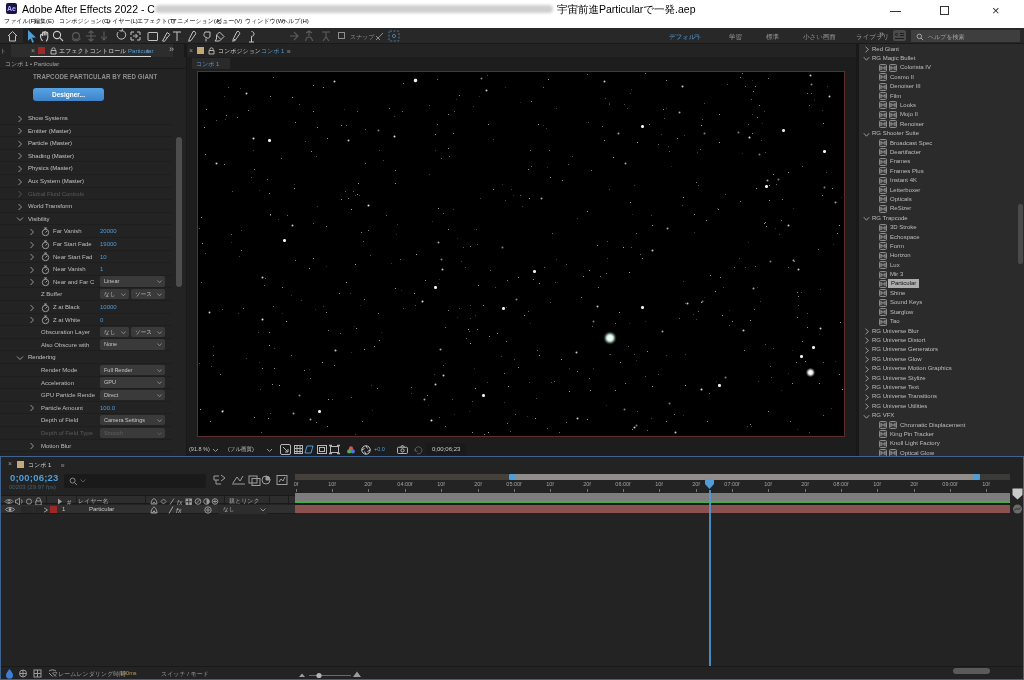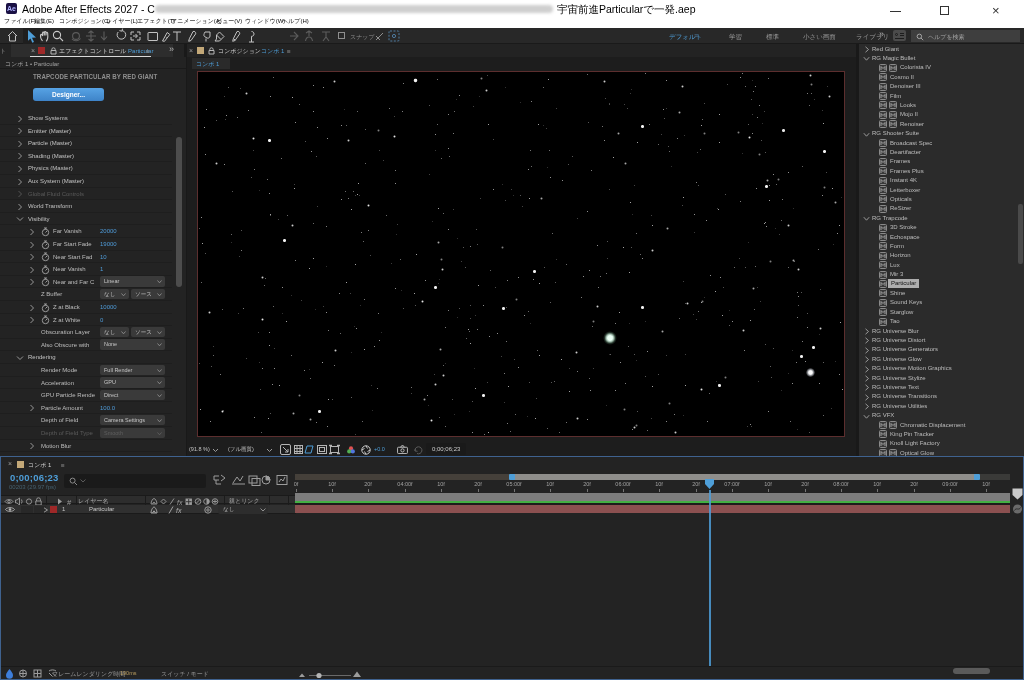--- a/index.html
+++ b/index.html
@@ -4,21 +4,21 @@
 html,body{width:1024px;height:680px;overflow:hidden;background:#1d1d1d;
 font-family:"Liberation Sans",sans-serif;-webkit-font-smoothing:antialiased;}
 .abs{position:absolute;}
 .stars{position:absolute;left:0;top:0;width:1px;height:1px;background:transparent;border-radius:50%;box-shadow:115px 13px 0 0 rgba(255,255,255,0.75),282px 126px 0 0 rgba(255,255,255,0.35),143px 53px 0 0 rgba(255,255,255,0.75),559px 45px 0 0 rgba(255,255,255,0.65),433px 17px 0 0 rgba(255,255,255,0.25),96px 112px 0 0 rgba(255,255,255,0.35),518px 309px 0 0 rgba(255,255,255,0.25),575px 102px 0 0 rgba(255,255,255,0.75),559px 215px 0 0 rgba(255,255,255,0.35),460px 302px 0 0 rgba(255,255,255,0.45),7px 82px 0 0 rgba(255,255,255,0.75),433px 175px 0 0 rgba(255,255,255,0.45),160px 111px 0 0 rgba(255,255,255,0.85),345px 53px 0 0 rgba(255,255,255,0.25),390px 50px 0 0 rgba(255,255,255,0.45),353px 310px 0 0 rgba(255,255,255,0.45),45px 236px 0 0 rgba(255,255,255,0.65),128px 194px 0 0 rgba(255,255,255,0.25),566px 151px 0 0 rgba(255,255,255,0.85),644px 317px 0 0 rgba(255,255,255,0.85),371px 296px 0 0 rgba(255,255,255,0.35),72px 24px 0 0 rgba(255,255,255,0.75),234px 149px 0 0 rgba(255,255,255,0.25),239px 52px 0 0 rgba(255,255,255,0.55),285px 233px 0 0 rgba(255,255,255,0.75),374px 84px 0 0 rgba(255,255,255,0.45),364px 108px 0 0 rgba(255,255,255,0.75),274px 360px 0 0 rgba(255,255,255,0.75),74px 312px 0 0 rgba(255,255,255,0.75),176px 274px 0 0 rgba(255,255,255,0.75),251px 84px 0 0 rgba(255,255,255,0.55),389px 139px 0 0 rgba(255,255,255,0.75),571px 113px 0 0 rgba(255,255,255,0.75),333px 29px 0 0 rgba(255,255,255,0.35),33px 162px 0 0 rgba(255,255,255,0.55),275px 34px 0 0 rgba(255,255,255,0.35),581px 162px 0 0 rgba(255,255,255,0.35),512px 203px 0 0 rgba(255,255,255,0.75),470px 74px 0 0 rgba(255,255,255,0.45),143px 127px 0 0 rgba(255,255,255,0.75),575px 276px 0 0 rgba(255,255,255,0.45),599px 220px 0 0 rgba(255,255,255,0.65),409px 186px 0 0 rgba(255,255,255,0.35),142px 261px 0 0 rgba(255,255,255,0.55),94px 25px 0 0 rgba(255,255,255,0.85),113px 79px 0 0 rgba(255,255,255,0.75),164px 349px 0 0 rgba(255,255,255,0.55),611px 33px 0 0 rgba(255,255,255,0.55),391px 306px 0 0 rgba(255,255,255,0.55),542px 129px 0 0 rgba(255,255,255,0.65),12px 349px 0 0 rgba(255,255,255,0.75),118px 350px 0 0 rgba(255,255,255,0.65),274px 329px 0 0 rgba(255,255,255,0.45),115px 151px 0 0 rgba(255,255,255,0.55),162px 233px 0 0 rgba(255,255,255,0.25),270px 257px 0 0 rgba(255,255,255,0.85),183px 260px 0 0 rgba(255,255,255,0.25),641px 153px 0 0 rgba(255,255,255,0.85),520px 312px 0 0 rgba(255,255,255,0.35),157px 192px 0 0 rgba(255,255,255,0.85),166px 277px 0 0 rgba(255,255,255,0.85),544px 1px 0 0 rgba(255,255,255,0.65),332px 251px 0 0 rgba(255,255,255,0.25),115px 186px 0 0 rgba(255,255,255,0.85),315px 123px 0 0 rgba(255,255,255,0.25),247px 291px 0 0 rgba(255,255,255,0.25),88px 249px 0 0 rgba(255,255,255,0.85),71px 273px 0 0 rgba(255,255,255,0.85),129px 66px 0 0 rgba(255,255,255,0.75),487px 282px 0 0 rgba(255,255,255,0.35),272px 271px 0 0 rgba(255,255,255,0.85),622px 217px 0 0 rgba(255,255,255,0.35),553px 354px 0 0 rgba(255,255,255,0.35),320px 205px 0 0 rgba(255,255,255,0.75),383px 225px 0 0 rgba(255,255,255,0.65),463px 62px 0 0 rgba(255,255,255,0.35),231px 33px 0 0 rgba(255,255,255,0.45),22px 302px 0 0 rgba(255,255,255,0.65),236px 302px 0 0 rgba(255,255,255,0.35),8px 37px 0 0 rgba(255,255,255,0.75),61px 118px 0 0 rgba(255,255,255,0.25),33px 170px 0 0 rgba(255,255,255,0.25),527px 122px 0 0 rgba(255,255,255,0.45),498px 110px 0 0 rgba(255,255,255,0.65),136px 293px 0 0 rgba(255,255,255,0.65),485px 125px 0 0 rgba(255,255,255,0.85),485px 209px 0 0 rgba(255,255,255,0.35),97px 50px 0 0 rgba(255,255,255,0.75),442px 182px 0 0 rgba(255,255,255,0.55),421px 240px 0 0 rgba(255,255,255,0.85),56px 345px 0 0 rgba(255,255,255,0.75),101px 32px 0 0 rgba(255,255,255,0.55),348px 56px 0 0 rgba(255,255,255,0.35),197px 98px 0 0 rgba(255,255,255,0.65),460px 72px 0 0 rgba(255,255,255,0.55),188px 143px 0 0 rgba(255,255,255,0.55),256px 39px 0 0 rgba(255,255,255,0.55),564px 51px 0 0 rgba(255,255,255,0.25),554px 8px 0 0 rgba(255,255,255,0.25),243px 86px 0 0 rgba(255,255,255,0.55),498px 247px 0 0 rgba(255,255,255,0.35),411px 31px 0 0 rgba(255,255,255,0.35),389px 2px 0 0 rgba(255,255,255,0.55),272px 233px 0 0 rgba(255,255,255,0.45),434px 357px 0 0 rgba(255,255,255,0.75),570px 339px 0 0 rgba(255,255,255,0.75),499px 80px 0 0 rgba(255,255,255,0.35),304px 112px 0 0 rgba(255,255,255,0.25),594px 278px 0 0 rgba(255,255,255,0.25),322px 30px 0 0 rgba(255,255,255,0.25),599px 245px 0 0 rgba(255,255,255,0.65),544px 81px 0 0 rgba(255,255,255,0.25),521px 42px 0 0 rgba(255,255,255,0.85),191px 36px 0 0 rgba(255,255,255,0.65),70px 346px 0 0 rgba(255,255,255,0.85),241px 207px 0 0 rgba(255,255,255,0.25),584px 127px 0 0 rgba(255,255,255,0.65),609px 21px 0 0 rgba(255,255,255,0.65),84px 215px 0 0 rgba(255,255,255,0.75),598px 290px 0 0 rgba(255,255,255,0.65),324px 134px 0 0 rgba(255,255,255,0.35),322px 123px 0 0 rgba(255,255,255,0.45),406px 68px 0 0 rgba(255,255,255,0.75),308px 235px 0 0 rgba(255,255,255,0.45),75px 5px 0 0 rgba(255,255,255,0.55),637px 289px 0 0 rgba(255,255,255,0.25),76px 276px 0 0 rgba(255,255,255,0.35),519px 136px 0 0 rgba(255,255,255,0.35),358px 36px 0 0 rgba(255,255,255,0.35),379px 146px 0 0 rgba(255,255,255,0.35),449px 279px 0 0 rgba(255,255,255,0.75),310px 314px 0 0 rgba(255,255,255,0.85),542px 5px 0 0 rgba(255,255,255,0.75),568px 154px 0 0 rgba(255,255,255,0.75),107px 69px 0 0 rgba(255,255,255,0.45),119px 55px 0 0 rgba(255,255,255,0.75),567px 80px 0 0 rgba(255,255,255,0.45),289px 310px 0 0 rgba(255,255,255,0.35),352px 105px 0 0 rgba(255,255,255,0.75),271px 259px 0 0 rgba(255,255,255,0.55),258px 27px 0 0 rgba(255,255,255,0.25),434px 142px 0 0 rgba(255,255,255,0.25),4px 171px 0 0 rgba(255,255,255,0.85),134px 327px 0 0 rgba(255,255,255,0.45),166px 227px 0 0 rgba(255,255,255,0.65),438px 288px 0 0 rgba(255,255,255,0.25),115px 39px 0 0 rgba(255,255,255,0.75),153px 280px 0 0 rgba(255,255,255,0.25),379px 299px 0 0 rgba(255,255,255,0.65),152px 221px 0 0 rgba(255,255,255,0.35),43px 158px 0 0 rgba(255,255,255,0.45),41px 184px 0 0 rgba(255,255,255,0.35),256px 342px 0 0 rgba(255,255,255,0.25),363px 287px 0 0 rgba(255,255,255,0.85),417px 318px 0 0 rgba(255,255,255,0.75),159px 122px 0 0 rgba(255,255,255,0.85),167px 91px 0 0 rgba(255,255,255,0.55),26px 92px 0 0 rgba(255,255,255,0.75),341px 211px 0 0 rgba(255,255,255,0.85),255px 137px 0 0 rgba(255,255,255,0.35),111px 196px 0 0 rgba(255,255,255,0.85),40px 241px 0 0 rgba(255,255,255,0.35),205px 236px 0 0 rgba(255,255,255,0.45),313px 117px 0 0 rgba(255,255,255,0.35),25px 338px 0 0 rgba(255,255,255,0.35),409px 169px 0 0 rgba(255,255,255,0.45),72px 143px 0 0 rgba(255,255,255,0.45),522px 205px 0 0 rgba(255,255,255,0.75),550px 170px 0 0 rgba(255,255,255,0.25),119px 134px 0 0 rgba(255,255,255,0.35),595px 136px 0 0 rgba(255,255,255,0.25),112px 306px 0 0 rgba(255,255,255,0.55),354px 161px 0 0 rgba(255,255,255,0.55),621px 262px 0 0 rgba(255,255,255,0.25),395px 296px 0 0 rgba(255,255,255,0.35),261px 23px 0 0 rgba(255,255,255,0.75),447px 1px 0 0 rgba(255,255,255,0.65),552px 352px 0 0 rgba(255,255,255,0.75),202px 187px 0 0 rgba(255,255,255,0.55),72px 341px 0 0 rgba(255,255,255,0.45),639px 161px 0 0 rgba(255,255,255,0.75),128px 154px 0 0 rgba(255,255,255,0.65),317px 342px 0 0 rgba(255,255,255,0.55),335px 207px 0 0 rgba(255,255,255,0.75),303px 284px 0 0 rgba(255,255,255,0.35),197px 216px 0 0 rgba(255,255,255,0.75),389px 347px 0 0 rgba(255,255,255,0.75),179px 316px 0 0 rgba(255,255,255,0.65),309px 208px 0 0 rgba(255,255,255,0.65),1px 156px 0 0 rgba(255,255,255,0.45),216px 221px 0 0 rgba(255,255,255,0.85),594px 311px 0 0 rgba(255,255,255,0.75),330px 239px 0 0 rgba(255,255,255,0.55),453px 346px 0 0 rgba(255,255,255,0.35),524px 243px 0 0 rgba(255,255,255,0.85),174px 338px 0 0 rgba(255,255,255,0.25),291px 264px 0 0 rgba(255,255,255,0.75),635px 172px 0 0 rgba(255,255,255,0.25),241px 345px 0 0 rgba(255,255,255,0.45),231px 102px 0 0 rgba(255,255,255,0.35),26px 24px 0 0 rgba(255,255,255,0.35),487px 313px 0 0 rgba(255,255,255,0.85),75px 234px 0 0 rgba(255,255,255,0.55),590px 100px 0 0 rgba(255,255,255,0.75),394px 254px 0 0 rgba(255,255,255,0.55),250px 76px 0 0 rgba(255,255,255,0.75),6px 55px 0 0 rgba(255,255,255,0.85),436px 113px 0 0 rgba(255,255,255,0.35),531px 238px 0 0 rgba(255,255,255,0.25),571px 128px 0 0 rgba(255,255,255,0.85),125px 234px 0 0 rgba(255,255,255,0.35),476px 342px 0 0 rgba(255,255,255,0.65),573px 305px 0 0 rgba(255,255,255,0.45),454px 314px 0 0 rgba(255,255,255,0.85),517px 219px 0 0 rgba(255,255,255,0.85),562px 229px 0 0 rgba(255,255,255,0.35),487px 231px 0 0 rgba(255,255,255,0.45),254px 327px 0 0 rgba(255,255,255,0.45),534px 249px 0 0 rgba(255,255,255,0.75),245px 141px 0 0 rgba(255,255,255,0.55),80px 147px 0 0 rgba(255,255,255,0.35),279px 172px 0 0 rgba(255,255,255,0.45),554px 42px 0 0 rgba(255,255,255,0.35),155px 119px 0 0 rgba(255,255,255,0.55),157px 362px 0 0 rgba(255,255,255,0.35),66px 213px 0 0 rgba(255,255,255,0.55),339px 278px 0 0 rgba(255,255,255,0.55),426px 32px 0 0 rgba(255,255,255,0.35),431px 200px 0 0 rgba(255,255,255,0.85),599px 357px 0 0 rgba(255,255,255,0.25),590px 195px 0 0 rgba(255,255,255,0.55),7px 181px 0 0 rgba(255,255,255,0.45),400px 215px 0 0 rgba(255,255,255,0.65),560px 309px 0 0 rgba(255,255,255,0.35),500px 113px 0 0 rgba(255,255,255,0.45),447px 249px 0 0 rgba(255,255,255,0.25),399px 173px 0 0 rgba(255,255,255,0.75),415px 85px 0 0 rgba(255,255,255,0.85),479px 66px 0 0 rgba(255,255,255,0.65),547px 14px 0 0 rgba(255,255,255,0.55),607px 289px 0 0 rgba(255,255,255,0.75),28px 43px 0 0 rgba(255,255,255,0.75),439px 70px 0 0 rgba(255,255,255,0.85),473px 94px 0 0 rgba(255,255,255,0.25),267px 195px 0 0 rgba(255,255,255,0.45),217px 233px 0 0 rgba(255,255,255,0.45),346px 195px 0 0 rgba(255,255,255,0.45),432px 130px 0 0 rgba(255,255,255,0.85),84px 241px 0 0 rgba(255,255,255,0.25),553px 27px 0 0 rgba(255,255,255,0.45),230px 333px 0 0 rgba(255,255,255,0.25),42px 16px 0 0 rgba(255,255,255,0.35),205px 11px 0 0 rgba(255,255,255,0.65),157px 123px 0 0 rgba(255,255,255,0.35),485px 343px 0 0 rgba(255,255,255,0.25),578px 112px 0 0 rgba(255,255,255,0.55),263px 189px 0 0 rgba(255,255,255,0.35),621px 311px 0 0 rgba(255,255,255,0.75),118px 84px 0 0 rgba(255,255,255,0.45),111px 297px 0 0 rgba(255,255,255,0.25),320px 295px 0 0 rgba(255,255,255,0.75),385px 204px 0 0 rgba(255,255,255,0.75),204px 39px 0 0 rgba(255,255,255,0.65),643px 125px 0 0 rgba(255,255,255,0.25),309px 351px 0 0 rgba(255,255,255,0.65),124px 290px 0 0 rgba(255,255,255,0.85),43px 178px 0 0 rgba(255,255,255,0.65),439px 339px 0 0 rgba(255,255,255,0.45),71px 260px 0 0 rgba(255,255,255,0.75),350px 7px 0 0 rgba(255,255,255,0.85),431px 251px 0 0 rgba(255,255,255,0.25),444px 186px 0 0 rgba(255,255,255,0.75),471px 79px 0 0 rgba(255,255,255,0.55),181px 268px 0 0 rgba(255,255,255,0.75),277px 316px 0 0 rgba(255,255,255,0.85),552px 248px 0 0 rgba(255,255,255,0.55),447px 304px 0 0 rgba(255,255,255,0.45),331px 126px 0 0 rgba(255,255,255,0.85),89px 143px 0 0 rgba(255,255,255,0.55),250px 238px 0 0 rgba(255,255,255,0.65),625px 343px 0 0 rgba(255,255,255,0.55),345px 15px 0 0 rgba(255,255,255,0.55),333px 94px 0 0 rgba(255,255,255,0.55),218px 182px 0 0 rgba(255,255,255,0.85),265px 175px 0 0 rgba(255,255,255,0.45),611px 360px 0 0 rgba(255,255,255,0.45),570px 6px 0 0 rgba(255,255,255,0.65),196px 44px 0 0 rgba(255,255,255,0.35),417px 251px 0 0 rgba(255,255,255,0.65),247px 354px 0 0 rgba(255,255,255,0.55),503px 230px 0 0 rgba(255,255,255,0.85),18px 48px 0 0 rgba(255,255,255,0.45),227px 208px 0 0 rgba(255,255,255,0.75),250px 157px 0 0 rgba(255,255,255,0.75),596px 189px 0 0 rgba(255,255,255,0.55),567px 272px 0 0 rgba(255,255,255,0.45),436px 282px 0 0 rgba(255,255,255,0.45),361px 360px 0 0 rgba(255,255,255,0.55),278px 157px 0 0 rgba(255,255,255,0.45),237px 62px 0 0 rgba(255,255,255,0.75),198px 162px 0 0 rgba(255,255,255,0.25),549px 354px 0 0 rgba(255,255,255,0.35),197px 111px 0 0 rgba(255,255,255,0.75),496px 142px 0 0 rgba(255,255,255,0.75),604px 269px 0 0 rgba(255,255,255,0.65),290px 52px 0 0 rgba(255,255,255,0.85),199px 152px 0 0 rgba(255,255,255,0.35),370px 92px 0 0 rgba(255,255,255,0.45),15px 274px 0 0 rgba(255,255,255,0.35),281px 24px 0 0 rgba(255,255,255,0.25),567px 150px 0 0 rgba(255,255,255,0.75),130px 327px 0 0 rgba(255,255,255,0.85),503px 53px 0 0 rgba(255,255,255,0.85),13px 294px 0 0 rgba(255,255,255,0.45),481px 246px 0 0 rgba(255,255,255,0.55),349px 95px 0 0 rgba(255,255,255,0.25),259px 245px 0 0 rgba(255,255,255,0.25),67px 206px 0 0 rgba(255,255,255,0.55),76px 296px 0 0 rgba(255,255,255,0.75),55px 78px 0 0 rgba(255,255,255,0.35),577px 156px 0 0 rgba(255,255,255,0.25),255px 61px 0 0 rgba(255,255,255,0.65),427px 311px 0 0 rgba(255,255,255,0.65),634px 116px 0 0 rgba(255,255,255,0.85),536px 195px 0 0 rgba(255,255,255,0.55),454px 153px 0 0 rgba(255,255,255,0.85),603px 220px 0 0 rgba(255,255,255,0.45),583px 318px 0 0 rgba(255,255,255,0.25),625px 51px 0 0 rgba(255,255,255,0.85),213px 321px 0 0 rgba(255,255,255,0.35),271px 339px 0 0 rgba(255,255,255,0.25),161px 123px 0 0 rgba(255,255,255,0.35),566px 39px 0 0 rgba(255,255,255,0.35),3px 210px 0 0 rgba(255,255,255,0.55),609px 241px 0 0 rgba(255,255,255,0.45),34px 119px 0 0 rgba(255,255,255,0.45),290px 360px 0 0 rgba(255,255,255,0.85),465px 37px 0 0 rgba(255,255,255,0.75),240px 136px 0 0 rgba(255,255,255,0.85),641px 302px 0 0 rgba(255,255,255,0.75),203px 218px 0 0 rgba(255,255,255,0.25),558px 116px 0 0 rgba(255,255,255,0.75),153px 137px 0 0 rgba(255,255,255,0.85),146px 37px 0 0 rgba(255,255,255,0.25),170px 158px 0 0 rgba(255,255,255,0.65),583px 148px 0 0 rgba(255,255,255,0.55),128px 240px 0 0 rgba(255,255,255,0.75),312px 359px 0 0 rgba(255,255,255,0.55),279px 257px 0 0 rgba(255,255,255,0.65),506px 225px 0 0 rgba(255,255,255,0.25),613px 21px 0 0 rgba(255,255,255,0.55),331px 310px 0 0 rgba(255,255,255,0.45),27px 47px 0 0 rgba(255,255,255,0.35),590px 301px 0 0 rgba(255,255,255,0.25),276px 296px 0 0 rgba(255,255,255,0.25),180px 241px 0 0 rgba(255,255,255,0.65),453px 143px 0 0 rgba(255,255,255,0.35),600px 224px 0 0 rgba(255,255,255,0.75),504px 47px 0 0 rgba(255,255,255,0.55),357px 210px 0 0 rgba(255,255,255,0.45),329px 344px 0 0 rgba(255,255,255,0.25),165px 169px 0 0 rgba(255,255,255,0.55),508px 148px 0 0 rgba(255,255,255,0.75),411px 282px 0 0 rgba(255,255,255,0.25),466px 46px 0 0 rgba(255,255,255,0.45),259px 166px 0 0 rgba(255,255,255,0.25),414px 264px 0 0 rgba(255,255,255,0.85),2px 337px 0 0 rgba(255,255,255,0.85),556px 237px 0 0 rgba(255,255,255,0.55),56px 97px 0 0 rgba(255,255,255,0.65),371px 319px 0 0 rgba(255,255,255,0.85),511px 321px 0 0 rgba(255,255,255,0.55),53px 105px 0 0 rgba(255,255,255,0.45),563px 68px 0 0 rgba(255,255,255,0.45),449px 358px 0 0 rgba(255,255,255,0.55),125px 15px 0 0 rgba(255,255,255,0.75),624px 123px 0 0 rgba(255,255,255,0.75),163px 160px 0 0 rgba(255,255,255,0.65),15px 283px 0 0 rgba(255,255,255,0.55),96px 116px 0 0 rgba(255,255,255,0.85),117px 237px 0 0 rgba(255,255,255,0.25),158px 256px 0 0 rgba(255,255,255,0.75),299px 261px 0 0 rgba(255,255,255,0.75),280px 213px 0 0 rgba(255,255,255,0.85),495px 242px 0 0 rgba(255,255,255,0.35),468px 283px 0 0 rgba(255,255,255,0.35),393px 98px 0 0 rgba(255,255,255,0.65),521px 70px 0 0 rgba(255,255,255,0.85),72px 142px 0 0 rgba(255,255,255,0.85),425px 175px 0 0 rgba(255,255,255,0.85),520px 137px 0 0 rgba(255,255,255,0.85),3px 145px 0 0 rgba(255,255,255,0.75),306px 301px 0 0 rgba(255,255,255,0.65),502px 77px 0 0 rgba(255,255,255,0.55),552px 248px 0 0 rgba(255,255,255,0.45),341px 283px 0 0 rgba(255,255,255,0.85),557px 194px 0 0 rgba(255,255,255,0.55),330px 97px 0 0 rgba(255,255,255,0.75),245px 293px 0 0 rgba(255,255,255,0.55),240px 211px 0 0 rgba(255,255,255,0.25),326px 243px 0 0 rgba(255,255,255,0.75),391px 198px 0 0 rgba(255,255,255,0.75),156px 254px 0 0 rgba(255,255,255,0.25),130px 258px 0 0 rgba(255,255,255,0.65),340px 52px 0 0 rgba(255,255,255,0.85),451px 52px 0 0 rgba(255,255,255,0.65),468px 8px 0 0 rgba(255,255,255,0.75),148px 210px 0 0 rgba(255,255,255,0.85),159px 39px 0 0 rgba(255,255,255,0.55),272px 174px 0 0 rgba(255,255,255,0.65),408px 333px 0 0 rgba(255,255,255,0.25),337px 346px 0 0 rgba(255,255,255,0.85),547px 195px 0 0 rgba(255,255,255,0.45),642px 250px 0 0 rgba(255,255,255,0.85),555px 19px 0 0 rgba(255,255,255,0.65),71px 121px 0 0 rgba(255,255,255,0.75),295px 117px 0 0 rgba(255,255,255,0.75),93px 223px 0 0 rgba(255,255,255,0.25),103px 228px 0 0 rgba(255,255,255,0.35),307px 15px 0 0 rgba(255,255,255,0.25),333px 29px 0 0 rgba(255,255,255,0.45),368px 192px 0 0 rgba(255,255,255,0.55),150px 126px 0 0 rgba(255,255,255,0.65),422px 290px 0 0 rgba(255,255,255,0.75),185px 88px 0 0 rgba(255,255,255,0.35),81px 313px 0 0 rgba(255,255,255,0.85),392px 318px 0 0 rgba(255,255,255,0.75),247px 255px 0 0 rgba(255,255,255,0.65),147px 119px 0 0 rgba(255,255,255,0.55),261px 236px 0 0 rgba(255,255,255,0.45),11px 240px 0 0.5px rgba(255,255,255,0.8),561px 82px 0 0.5px rgba(255,255,255,0.5),454px 178px 0 0.5px rgba(255,255,255,0.8),436px 355px 0 0.5px rgba(255,255,255,0.8),469px 156px 0 0.5px rgba(255,255,255,0.65),395px 249px 0 0.5px rgba(255,255,255,0.5),244px 197px 0 0.5px rgba(255,255,255,0.8),590px 153px 0 0.5px rgba(255,255,255,0.8),24px 339px 0 0.5px rgba(255,255,255,0.9),283px 6px 0 0.5px rgba(255,255,255,0.5),622px 256px 0 0.5px rgba(255,255,255,0.8),237px 312px 0 0.5px rgba(255,255,255,0.8),226px 327px 0 0.5px rgba(255,255,255,0.65),637px 130px 0 0.5px rgba(255,255,255,0.65),101px 323px 0 0.5px rgba(255,255,255,0.5),318px 227px 0 0.5px rgba(255,255,255,0.5),595px 188px 0 0.5px rgba(255,255,255,0.65),94px 153px 0 0.5px rgba(255,255,255,0.8),427px 91px 0 0.5px rgba(255,255,255,0.65),137px 278px 0 0.5px rgba(255,255,255,0.8),545px 258px 0 0.5px rgba(255,255,255,0.8),170px 133px 0 0.5px rgba(255,255,255,0.9),304px 175px 0 0.5px rgba(255,255,255,0.5),481px 40px 0 0.5px rgba(255,255,255,0.65),233px 348px 0 0.5px rgba(255,255,255,0.9),572px 189px 0 0.5px rgba(255,255,255,0.5),406px 9px 0 0.5px rgba(255,255,255,0.8),551px 65px 0 0.5px rgba(255,255,255,0.9),379px 346px 0 0.5px rgba(255,255,255,0.8),600px 197px 0 0.5px rgba(255,255,255,0.8),112px 347px 0 0.5px rgba(255,255,255,0.65),484px 14px 0 0.5px rgba(255,255,255,0.8),626px 115px 0 0.5px rgba(255,255,255,0.5),477px 360px 0 0.5px rgba(255,255,255,0.8),420px 61px 0 0.5px rgba(255,255,255,0.65),48px 21px 0 0.5px rgba(255,255,255,0.8),506px 61px 0 0.5px rgba(255,255,255,0.5),242px 277px 0 0.5px rgba(255,255,255,0.65),399px 234px 0 0.5px rgba(255,255,255,0.8),555px 216px 0 0.5px rgba(255,255,255,0.65),426px 337px 0 0.5px rgba(255,255,255,0.5),503px 317px 0 0.5px rgba(255,255,255,0.9),288px 18px 0 0.5px rgba(255,255,255,0.8),224px 229px 0 0.5px rgba(255,255,255,0.9),243px 187px 0 0.5px rgba(255,255,255,0.5),378px 280px 0 0.5px rgba(255,255,255,0.8),64px 205px 0 0.5px rgba(255,255,255,0.8),196px 64px 0 0.5px rgba(255,255,255,0.9),95px 341px 0 0.5px rgba(255,255,255,0.65),613px 12px 0 0.5px rgba(255,255,255,0.5),343px 126px 0 0.5px rgba(255,255,255,0.65),580px 107px 0 0.5px rgba(255,255,255,0.5),569px 108px 0 0.5px rgba(255,255,255,0.65),240px 170px 0 0.5px rgba(255,255,255,0.65),612px 3px 0 0.5px rgba(255,255,255,0.8),150px 68px 0 0.5px rgba(255,255,255,0.8),180px 58px 0 0.5px rgba(255,255,255,0.5),136px 9px 0 0.5px rgba(255,255,255,0.8),245px 303px 0 0.5px rgba(255,255,255,0.8),18px 91px 0 0.5px rgba(255,255,255,0.8),55px 66px 0 0.5px rgba(255,255,255,0.9),540px 60px 0 0.5px rgba(255,255,255,0.5),489px 231px 0 0.5px rgba(255,255,255,0.8),527px 305px 0 0.5px rgba(255,255,255,0.5),464px 259px 0 0.5px rgba(255,255,255,0.65),631px 24px 0 0.5px rgba(255,255,255,0.8),471px 331px 0 0.5px rgba(255,255,255,0.5),64px 247px 0 0.5px rgba(255,255,255,0.9),438px 353px 0 0.5px rgba(255,255,255,0.5),504px 229px 0 0.5px rgba(255,255,255,0.5),86px 168px 0.5px 1px rgba(255,255,255,0.95),626px 79px 0.5px 1px rgba(255,255,255,0.95),71px 68px 0.5px 1px rgba(255,255,255,0.95),285px 323px 0.5px 1px rgba(255,255,255,0.95),603px 284px 0.5px 1px rgba(255,255,255,0.95),336px 199px 0.5px 1px rgba(255,255,255,0.95),615px 275px 0.5px 1px rgba(255,255,255,0.95),305px 236px 0.5px 1px rgba(255,255,255,0.95),521px 313px 0.5px 1px rgba(255,255,255,0.95),444px 54px 0.5px 1px rgba(255,255,255,0.95),121px 339px 0.5px 1px rgba(255,255,255,0.95),568px 114px 0.5px 1px rgba(255,255,255,0.95),444px 235px 0.5px 1px rgba(255,255,255,0.95),237px 215px 0.5px 1px rgba(255,255,255,0.95),332px 78px 0 0 rgba(255,255,255,0.6),50px 38px 0 0 rgba(255,255,255,0.7),97px 188px 0 0 rgba(255,255,255,0.7),60px 260px 0 0 rgba(255,255,255,0.4),39px 45px 0 0 rgba(255,255,255,0.6),429px 36px 0 0 rgba(255,255,255,0.4),93px 283px 0 0 rgba(255,255,255,0.6),61px 290px 0 0 rgba(255,255,255,0.3),229px 323px 0 0 rgba(255,255,255,0.7),64px 296px 0 0 rgba(255,255,255,0.7),407px 26px 0 0 rgba(255,255,255,0.4),48px 286px 0 0 rgba(255,255,255,0.4),297px 215px 0 0 rgba(255,255,255,0.4),554px 61px 0 0 rgba(255,255,255,0.7),316px 287px 0 0 rgba(255,255,255,0.4),106px 298px 0 0 rgba(255,255,255,0.7),193px 191px 0 0 rgba(255,255,255,0.3),561px 33px 0 0 rgba(255,255,255,0.7),62px 317px 0 0 rgba(255,255,255,0.4),509px 349px 0 0 rgba(255,255,255,0.7),438px 161px 0 0 rgba(255,255,255,0.6),600px 233px 0 0 rgba(255,255,255,0.5),307px 128px 0 0 rgba(255,255,255,0.4),250px 42px 0 0 rgba(255,255,255,0.7),308px 269px 0 0 rgba(255,255,255,0.6),352px 230px 0 0 rgba(255,255,255,0.5),624px 38px 0 0 rgba(255,255,255,0.3),525px 215px 0 0 rgba(255,255,255,0.4),351px 78px 0 0 rgba(255,255,255,0.6),432px 21px 0 0 rgba(255,255,255,0.3),572px 294px 0 0 rgba(255,255,255,0.5),349px 356px 0 0 rgba(255,255,255,0.5),609px 255px 0 0 rgba(255,255,255,0.7),468px 36px 0 0 rgba(255,255,255,0.3),277px 243px 0 0 rgba(255,255,255,0.3),63px 360px 0 0 rgba(255,255,255,0.5),592px 349px 0 0 rgba(255,255,255,0.6),292px 198px 0 0 rgba(255,255,255,0.5),24px 237px 0 0 rgba(255,255,255,0.5),173px 313px 0 0 rgba(255,255,255,0.3),506px 31px 0 0 rgba(255,255,255,0.4),295px 67px 0 0 rgba(255,255,255,0.4),408px 201px 0 0 rgba(255,255,255,0.6),83px 86px 0 0 rgba(255,255,255,0.6),412px 282px 0 0 rgba(255,255,255,0.5),141px 221px 0 0 rgba(255,255,255,0.7),286px 362px 0 0 rgba(255,255,255,0.6),368px 350px 0 0 rgba(255,255,255,0.6),237px 78px 0 0 rgba(255,255,255,0.3),181px 78px 0 0 rgba(255,255,255,0.4),239px 7px 0 0 rgba(255,255,255,0.6),604px 94px 0 0 rgba(255,255,255,0.5),289px 3px 0 0 rgba(255,255,255,0.4),430px 274px 0 0 rgba(255,255,255,0.5),625px 290px 0 0 rgba(255,255,255,0.5),129px 354px 0 0 rgba(255,255,255,0.7),633px 336px 0 0 rgba(255,255,255,0.3),468px 349px 0 0 rgba(255,255,255,0.7),402px 204px 0 0 rgba(255,255,255,0.6),404px 54px 0 0 rgba(255,255,255,0.6),411px 32px 0 0 rgba(255,255,255,0.4),69px 107px 0 0 rgba(255,255,255,0.6),167px 57px 0 0 rgba(255,255,255,0.5),616px 27px 0 0 rgba(255,255,255,0.3),1px 291px 0 0 rgba(255,255,255,0.4),550px 52px 0 0 rgba(255,255,255,0.5),629px 14px 0 0 rgba(255,255,255,0.3),213px 315px 0 0 rgba(255,255,255,0.6),153px 325px 0 0 rgba(255,255,255,0.5),356px 309px 0 0 rgba(255,255,255,0.5),486px 63px 0 0 rgba(255,255,255,0.3),500px 239px 0 0 rgba(255,255,255,0.6),496px 160px 0 0 rgba(255,255,255,0.3),148px 53px 0 0 rgba(255,255,255,0.5),272px 246px 0 0 rgba(255,255,255,0.4),529px 12px 0 0 rgba(255,255,255,0.4),541px 186px 0 0 rgba(255,255,255,0.4),557px 14px 0 0 rgba(255,255,255,0.7),306px 330px 0 0 rgba(255,255,255,0.3),268px 266px 0 0 rgba(255,255,255,0.5),172px 183px 0 0 rgba(255,255,255,0.4),546px 278px 0 0 rgba(255,255,255,0.7),338px 326px 0 0 rgba(255,255,255,0.4),628px 100px 0 0 rgba(255,255,255,0.4),411px 117px 0 0 rgba(255,255,255,0.4),531px 253px 0 0 rgba(255,255,255,0.5),30px 15px 0 0 rgba(255,255,255,0.5),484px 133px 0 0 rgba(255,255,255,0.4),620px 177px 0 0 rgba(255,255,255,0.6),358px 187px 0 0 rgba(255,255,255,0.3),217px 8px 0.5px 1.2px rgba(255,255,255,0.95),585px 58px 0.5px 1px rgba(255,255,255,0.9);}
 
 </style></head><body>
 <div class="abs" style="left:0;top:0;width:1024px;height:680px;">
 
 <div class="abs" style="left:0;top:0;width:1024px;height:28px;background:#fff;">
  <div class="abs" style="left:6px;top:3px;width:11px;height:11px;background:#1a1144;border-radius:2px;color:#b0b4ff;font-size:7px;font-weight:bold;text-align:center;line-height:11px;">Ae</div>
- <div class="abs" style="left:22px;top:2.5px;font-size:10.5px;color:#000;white-space:nowrap;">Adobe After Effects 2027 - C</div>
+ <div class="abs" style="left:22px;top:2.5px;font-size:10.5px;color:#000;white-space:nowrap;">Adobe After Effects 2022 - C</div>
  <div class="abs" style="left:155px;top:5px;width:398px;height:8px;background:#cfcfcf;filter:blur(1.5px);border-radius:4px;"></div>
  <div class="abs" style="left:557px;top:2.5px;font-size:10.5px;color:#000;white-space:nowrap;">宇宙前進Particularで一発.aep</div>
  <div class="abs" style="left:890px;top:11px;width:11px;height:1px;background:#333;"></div>
  <div class="abs" style="left:940px;top:6px;width:9px;height:9px;border:1px solid #333;"></div>
  <div class="abs" style="left:992px;top:5px;font-size:13px;color:#333;line-height:11px;">×</div>
  <div class="abs" style="left:4px;top:17px;font-size:6px;color:#0a0a0a;white-space:nowrap;">ファイル(F)</div>
  <div class="abs" style="left:34px;top:17px;font-size:6px;color:#0a0a0a;white-space:nowrap;">編集(E)</div>
  <div class="abs" style="left:59px;top:17px;font-size:6px;color:#0a0a0a;white-space:nowrap;">コンポジション(C)</div>
  <div class="abs" style="left:106px;top:17px;font-size:6px;color:#0a0a0a;white-space:nowrap;">レイヤー(L)</div>
  <div class="abs" style="left:137px;top:17px;font-size:6px;color:#0a0a0a;white-space:nowrap;">エフェクト(T)</div>

